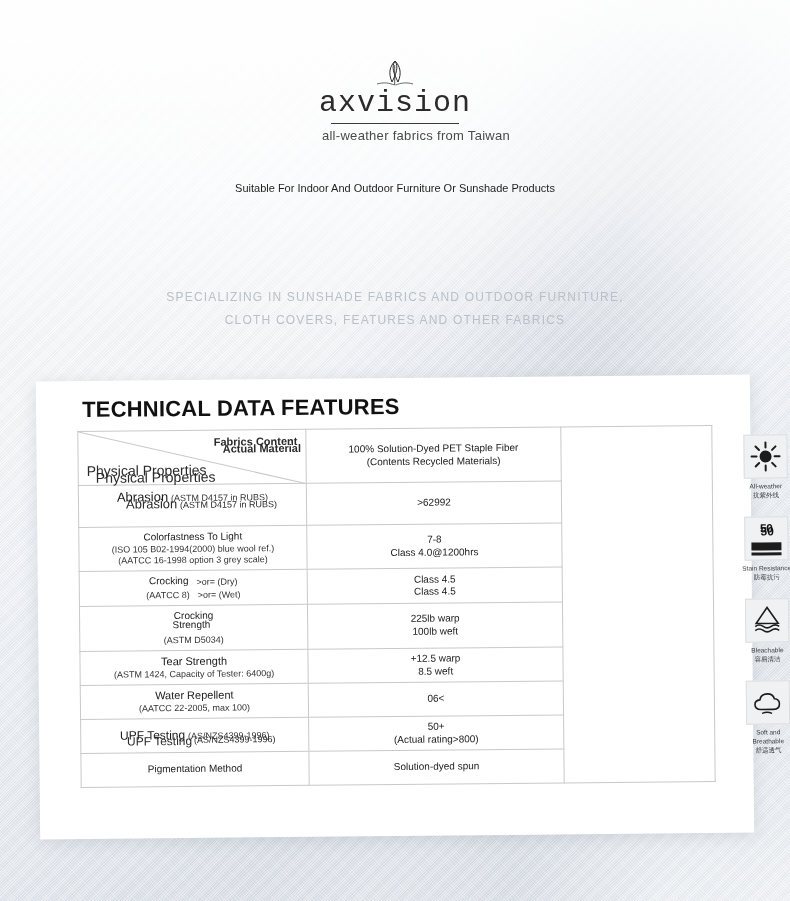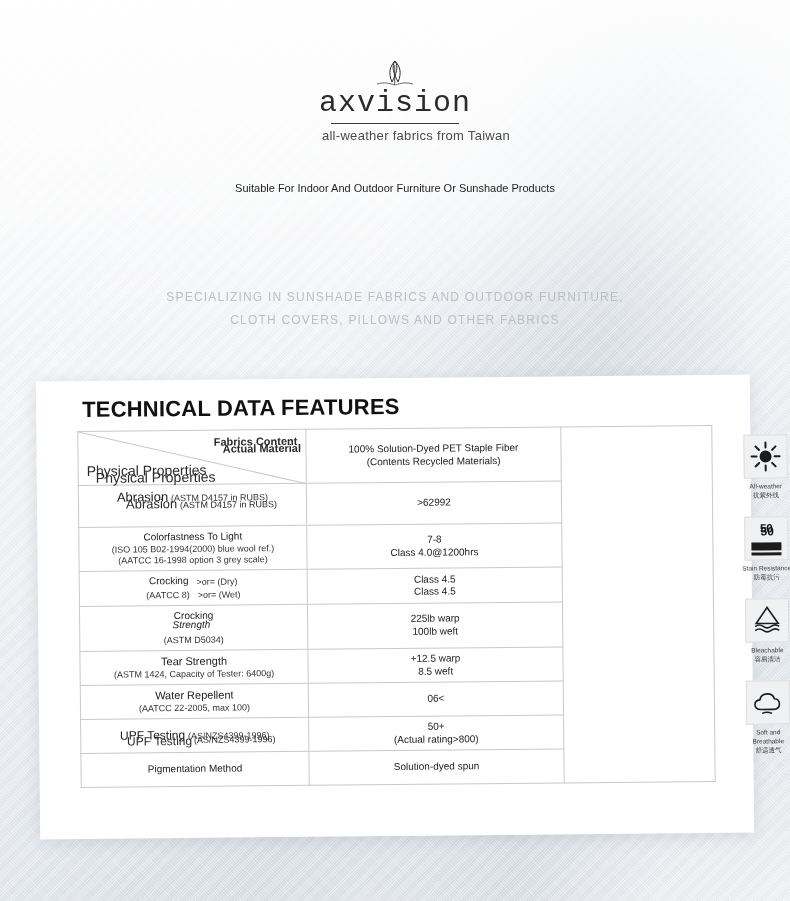--- a/index.html
+++ b/index.html
@@ -139,21 +139,21 @@
   
   .ghost { position: relative; display: inline-block; }
   .ghost .g2 {
     position: absolute; left: 9px; top: 7px;
     white-space: nowrap; color: #2a2a2a;
   }
   .big { font-size: 13px; }
   .sm { font-size: 9px; color: #333; }
   .shift { display: block; position: relative; }
   .shift .over {
-    position: absolute; left: 10px; top: 6px; white-space: nowrap; font-style: italic;
+    position: absolute; left: 10px; top: 6px; white-space: nowrap;
   }
   .vspace { height: 9px; }
 
   .crock-grid {
     display: flex; justify-content: center; gap: 8px;
   }
 
   
   .icons {
     position: absolute;
@@ -208,21 +208,21 @@
     <div class="brand-rule"></div>
     <div class="brand-sub">all-weather fabrics from Taiwan</div>
   </div>
 
   <div class="copy layer">
     <div class="line l3">Suitable For Indoor And Outdoor Furniture Or Sunshade Products</div>
   </div>
 
   <div class="faint layer">
     <div>SPECIALIZING IN SUNSHADE FABRICS AND OUTDOOR FURNITURE,</div>
-    <div>CLOTH COVERS, PILLOWS AND OTHER FABRICS</div>
+    <div>CLOTH COVERS, FEATURES AND OTHER FABRICS</div>
   </div>
 
   <div class="card layer">
     <div class="card-inner">
       <div class="title">TECHNICAL DATA FEATURES</div>
 
       <table class="tech">
         <colgroup>
             <col class="c1">
             <col class="c2">

